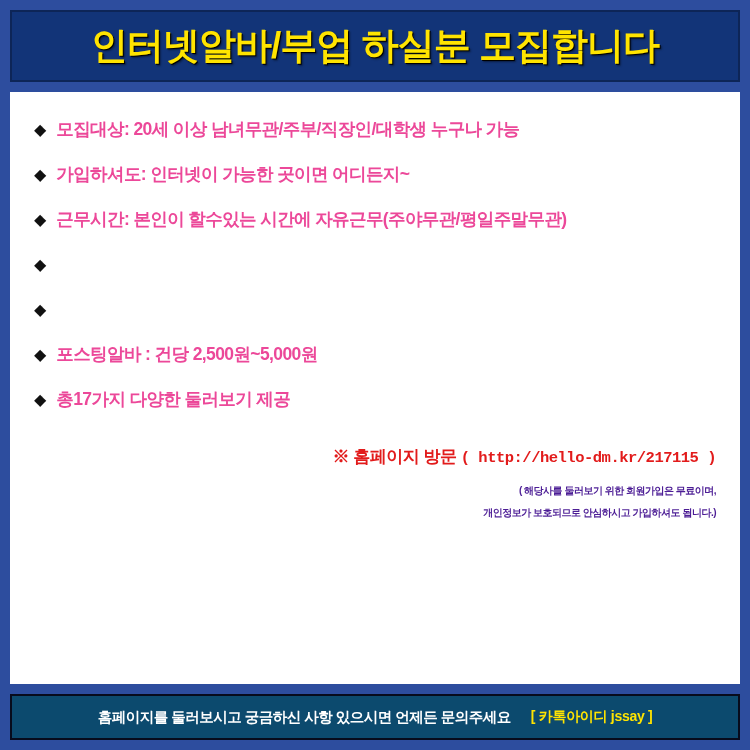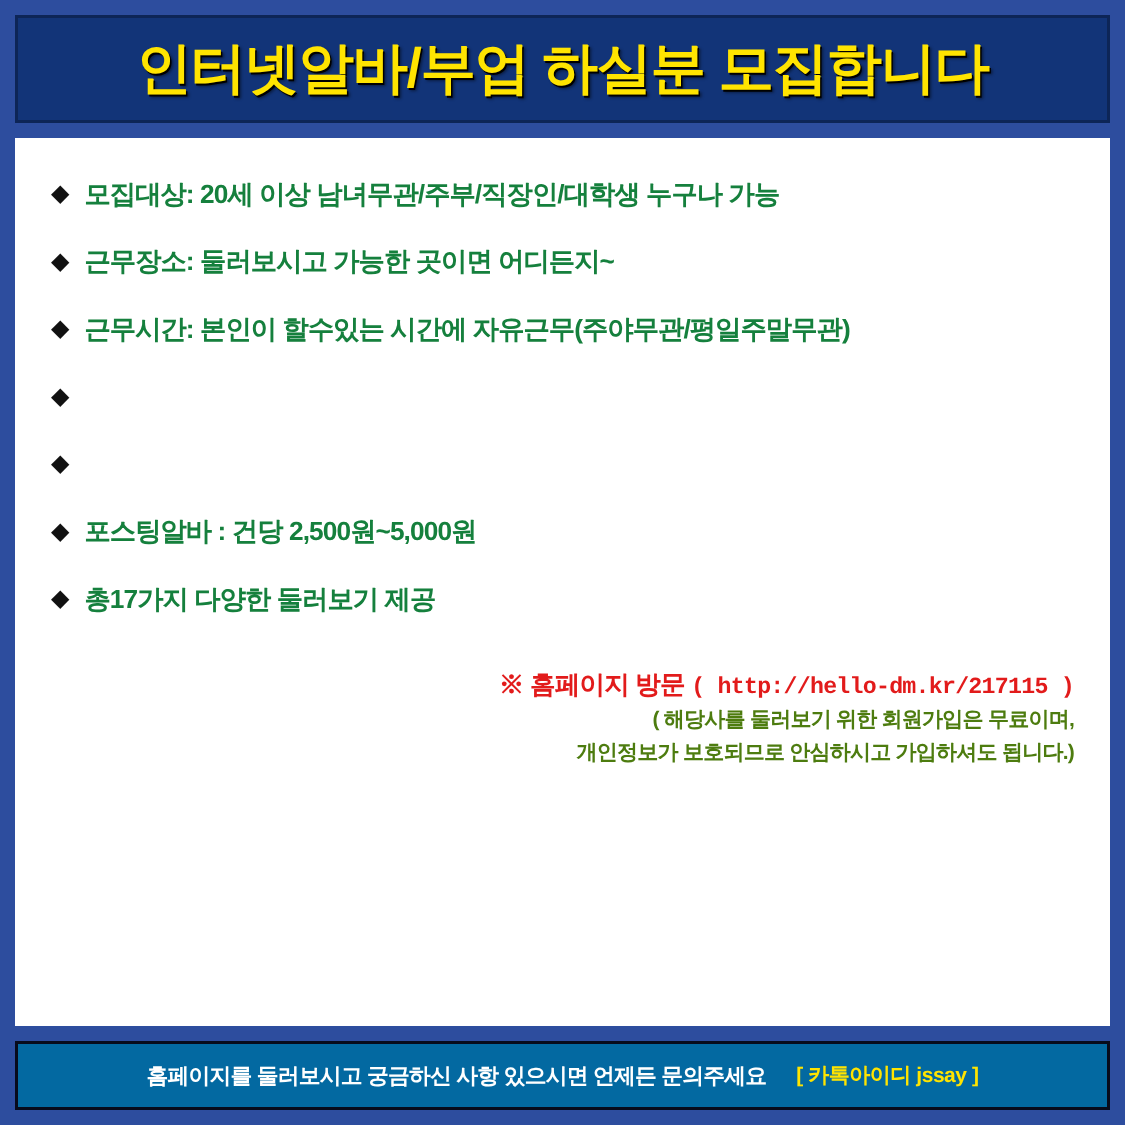--- a/index.html
+++ b/index.html
@@ -60,21 +60,21 @@
     align-items: flex-start;
     gap: 10px;
   }
   .diamond {
     color: #111;
     font-size: 16px;
     line-height: 22px;
     padding-top: 1px;
   }
   .bullet-text {
-    color: #15803d;
+    color: #ec4899;
     font-size: 17.5px;
     font-weight: bold;
     line-height: 22px;
     letter-spacing: -0.6px;
     white-space: nowrap;
   }
   
   .notice {
     margin-top: 34px;
     text-align: right;
@@ -84,31 +84,32 @@
     font-weight: bold;
     color: #e21b1b;
     letter-spacing: -0.5px;
     white-space: nowrap;
   }
   .notice-line1 .url {
     font-family: "Liberation Mono", monospace;
     font-size: 15.5px;
   }
   .notice-sub {
-    font-size: 14px;
+    margin-top: 12px;
+    font-size: 10px;
     font-weight: bold;
-    color: #4d7c0f;
+    color: #4c1d95;
     letter-spacing: -0.5px;
     line-height: 22px;
   }
   
   .footer {
     margin-top: 10px;
     height: 46px;
-    background: #0369a1;
+    background: #0c4a6e;
     border: 2px solid #070b1c;
     display: flex;
     align-items: center;
     justify-content: center;
     gap: 8px;
     flex: 0 0 auto;
   }
   .footer-text {
     color: #ffffff;
     font-size: 14.5px;
@@ -138,21 +139,21 @@
 
     <div class="bullet-list">
 
       <div class="bullet-row">
         <span class="diamond">◆</span>
         <span class="bullet-text">모집대상: 20세 이상 남녀무관/주부/직장인/대학생 누구나 가능</span>
       </div>
 
       <div class="bullet-row">
         <span class="diamond">◆</span>
-        <span class="bullet-text">근무장소: 둘러보시고 가능한 곳이면 어디든지~</span>
+        <span class="bullet-text">가입하셔도: 인터넷이 가능한 곳이면 어디든지~</span>
       </div>
 
       <div class="bullet-row">
         <span class="diamond">◆</span>
         <span class="bullet-text">근무시간: 본인이 할수있는 시간에 자유근무(주야무관/평일주말무관)</span>
       </div>
 
       <div class="bullet-row">
         <span class="diamond">◆</span>
       </div>

